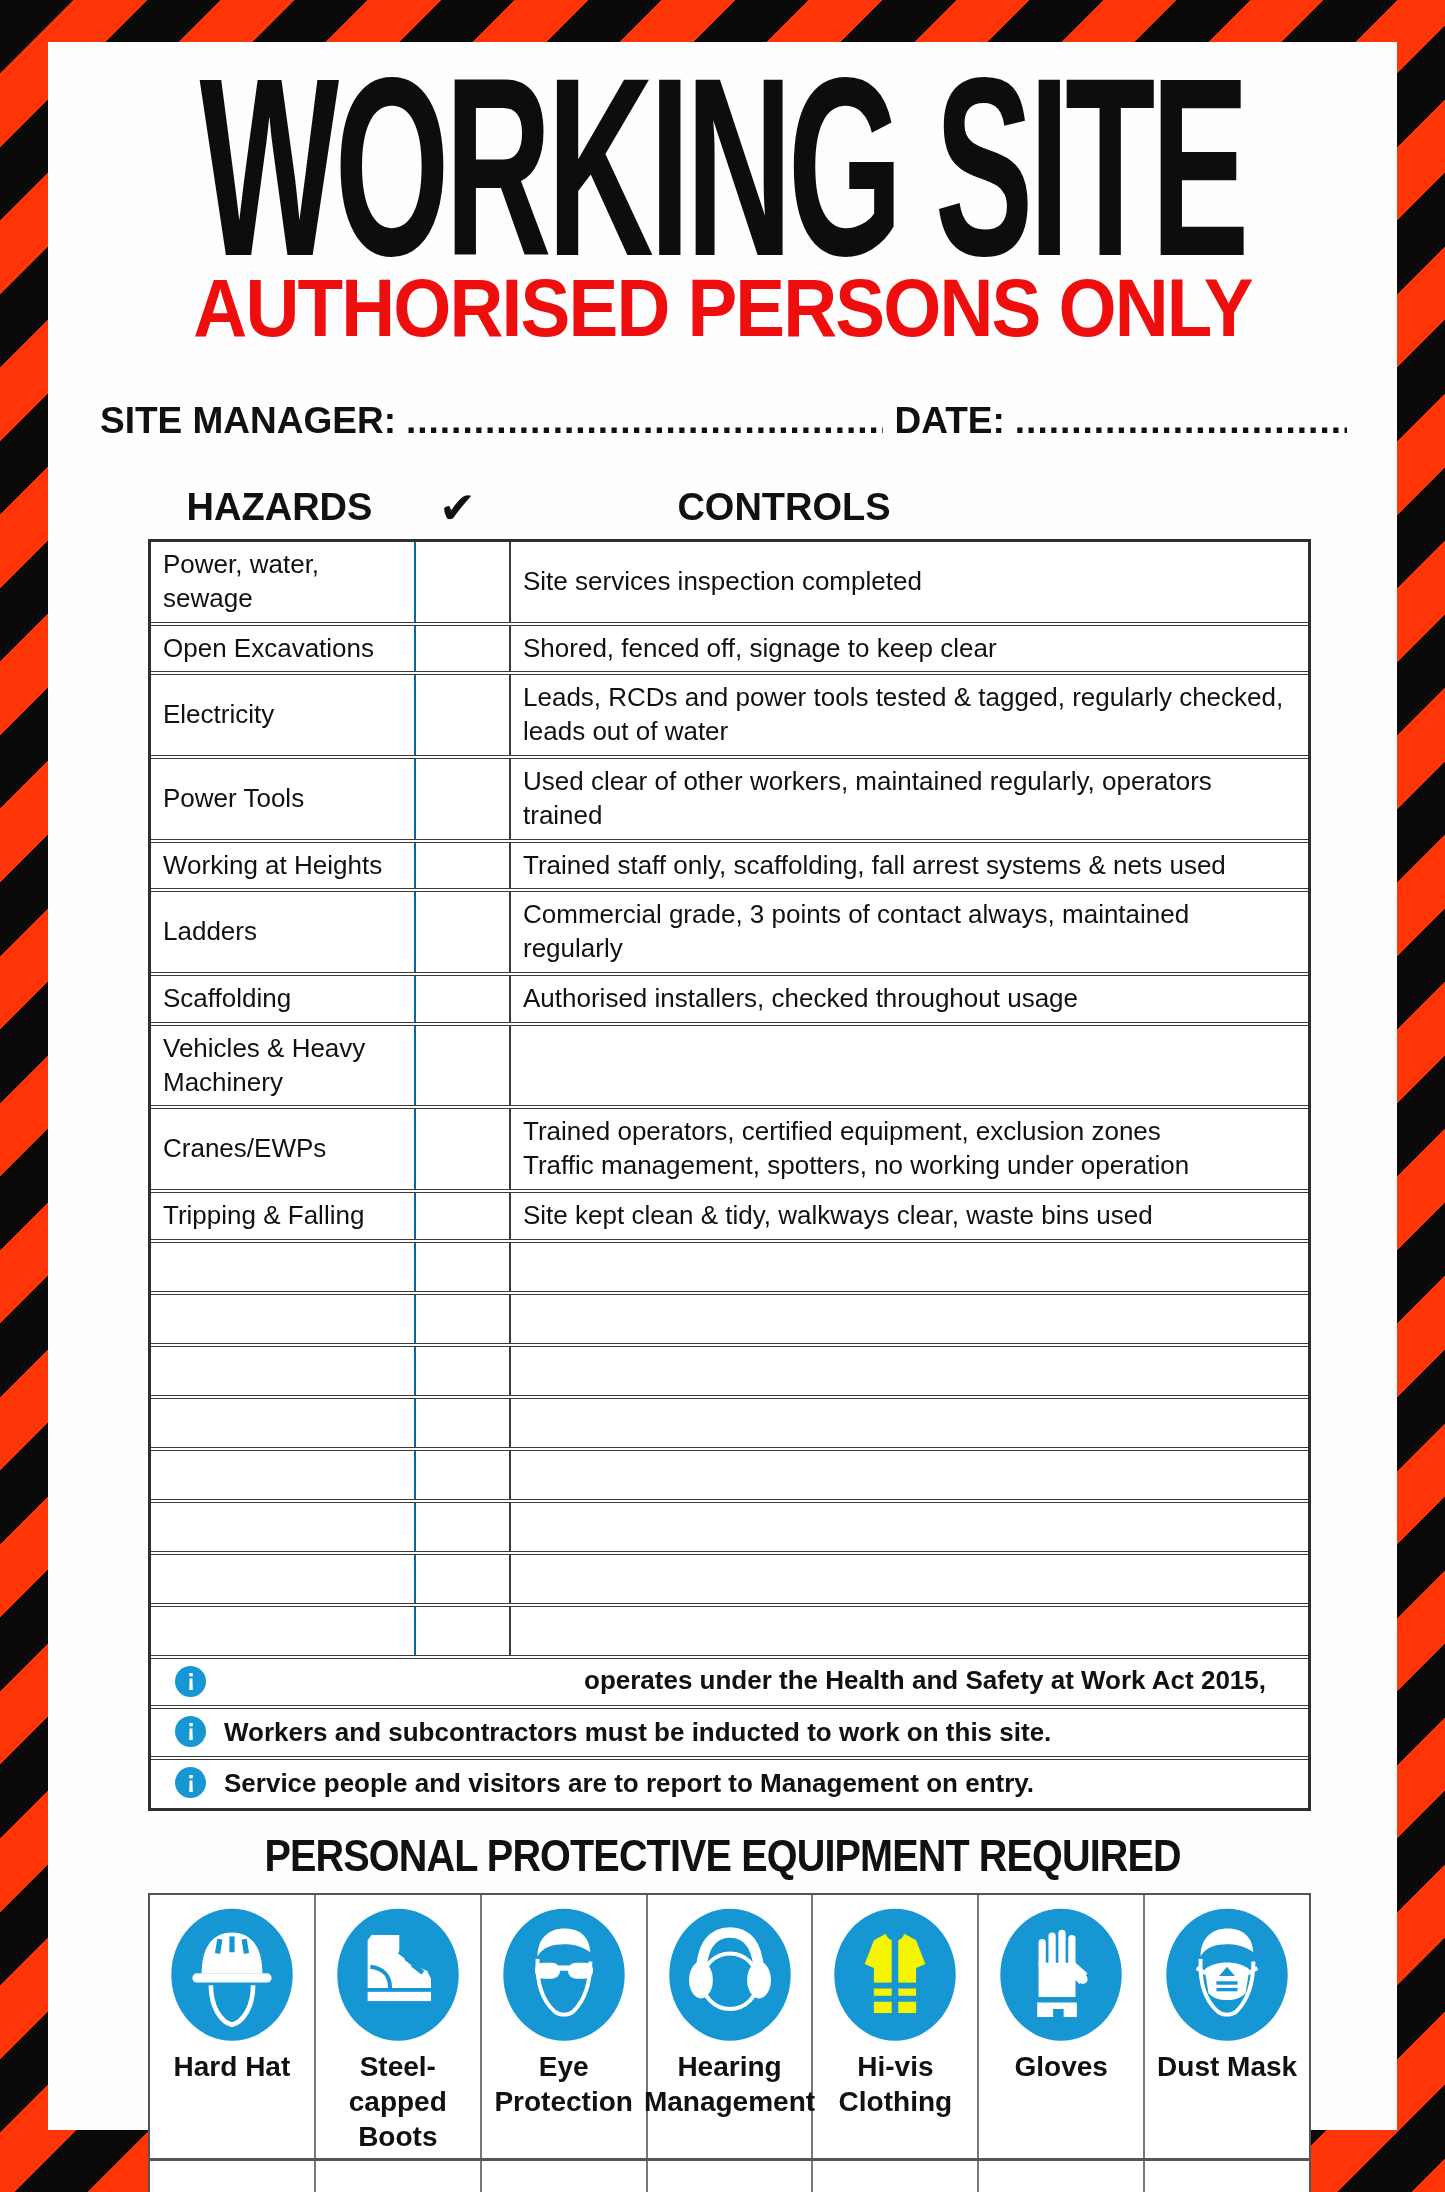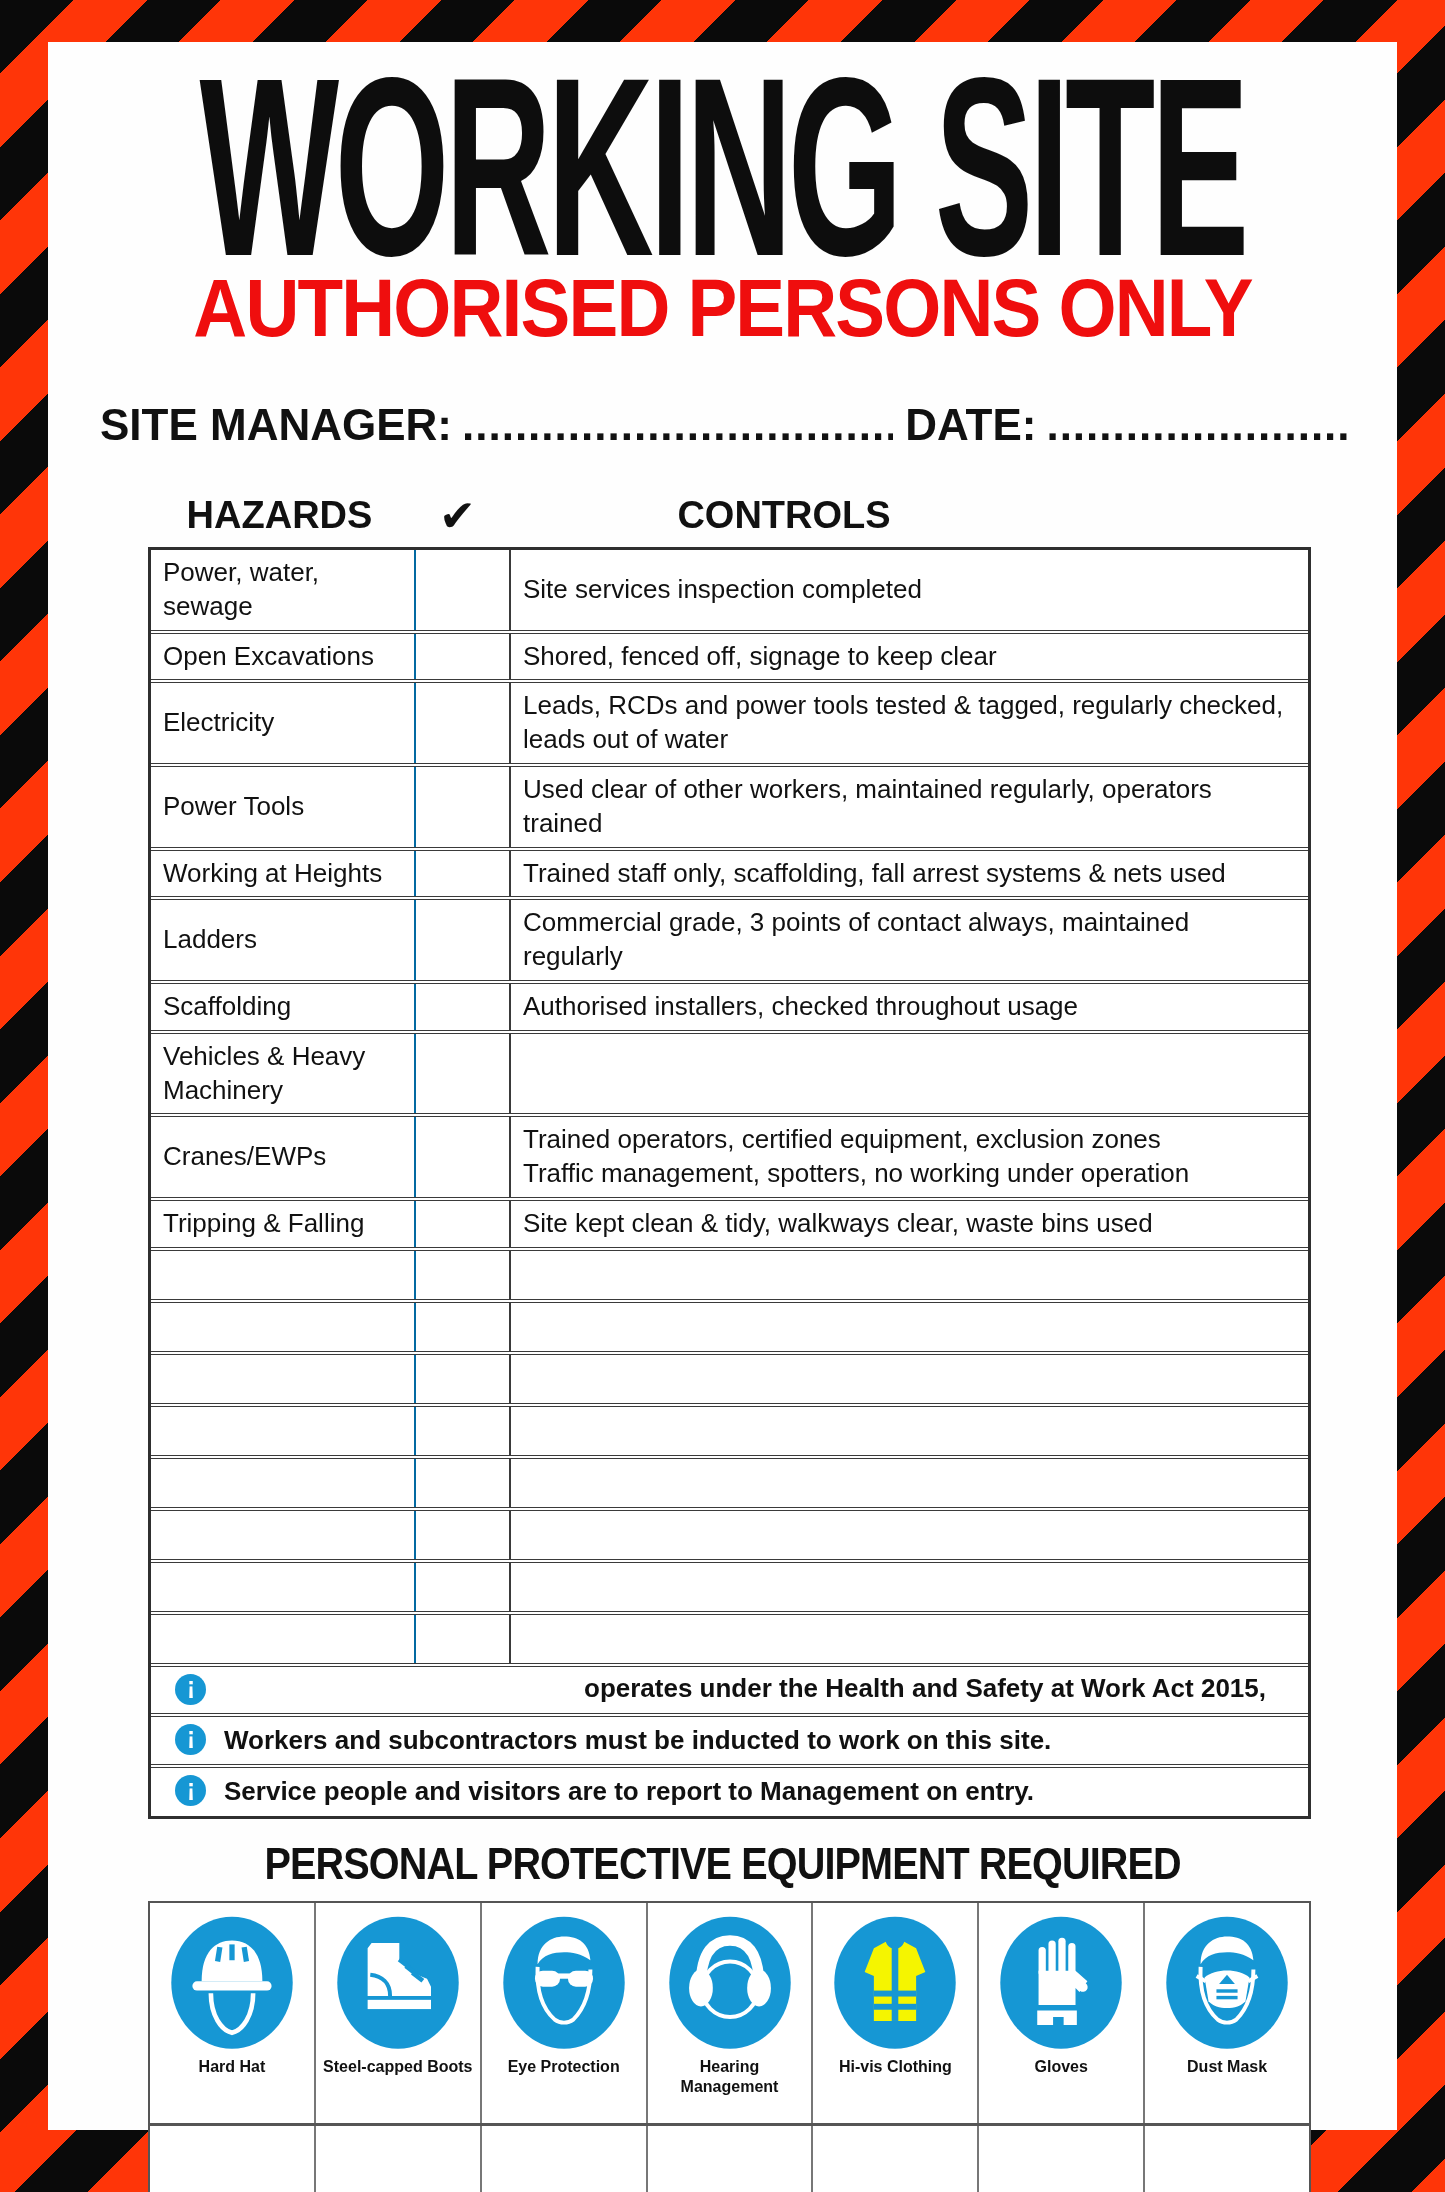--- a/index.html
+++ b/index.html
@@ -10,21 +10,21 @@
 
   
   .title-row{display:flex;justify-content:center;margin-top:24px;height:202px;align-items:center;}
   .title-text{font-weight:bold;font-size:255px;line-height:200px;letter-spacing:-8px;white-space:nowrap;
               transform:scaleX(0.58);color:#0d0d0d;}
   .subtitle-row{display:flex;justify-content:center;height:80px;align-items:center;}
   .subtitle-text{font-weight:bold;font-size:82px;line-height:78px;letter-spacing:-2px;white-space:nowrap;
                  transform:scaleX(0.91);color:#ef0e0e;}
 
   
-  .manager-line{display:flex;align-items:flex-end;margin:52px 50px 16px 52px;font-weight:bold;font-size:44px;white-space:nowrap;}
+  .manager-line{display:flex;align-items:flex-end;margin:52px 50px 16px 52px;font-weight:bold;font-size:37px;white-space:nowrap;}
   .dots{overflow:hidden;letter-spacing:1px;font-weight:bold;}
   .dots.manager{width:548px;margin-left:10px;}
   .dots.date{width:382px;margin-left:10px;}
   .date-label{margin-left:12px;}
 
   
   .cols-header{display:flex;align-items:center;margin:40px 0 6px 100px;font-weight:bold;font-size:38px;}
   .cols-header .h1{width:263px;text-align:center;}
   .cols-header .h2{width:93px;text-align:center;font-size:44px;}
   .cols-header .h3{width:560px;text-align:center;}
@@ -52,21 +52,21 @@
   
   .ppe-title-row{display:flex;justify-content:center;margin-top:18px;height:54px;align-items:center;}
   .ppe-title-text{font-weight:bold;font-size:45px;letter-spacing:-1px;white-space:nowrap;transform:scaleX(0.88);}
   .ppe-wrap{position:relative;margin:10px 86px 0 100px;}
   .ppe-table{border:2px solid #555;background:#fff;}
   .ppe-row1{display:flex;}
   .ppe-cell{flex:1 1 0;border-right:2px solid #777;display:flex;flex-direction:column;align-items:center;
             padding:12px 4px 4px;min-width:0;}
   .ppe-cell:last-child{border-right:none;}
   .ppe-icon-slot svg{width:132px;height:138px;display:block;}
-  .ppe-label{font-weight:bold;font-size:16px;text-align:center;line-height:1.25;min-height:62px;margin-top:4px;}
+  .ppe-label{font-weight:bold;font-size:28px;text-align:center;line-height:1.25;min-height:62px;margin-top:4px;}
   .ppe-row2{display:flex;border-top:3px solid #555;height:72px;}
   .ppe-row2 .ppe-cell{padding:0;}
 </style>
 </head>
 <body>
 
 <div class="page">
   <div class="sheet">
 
     <div class="title-row">

